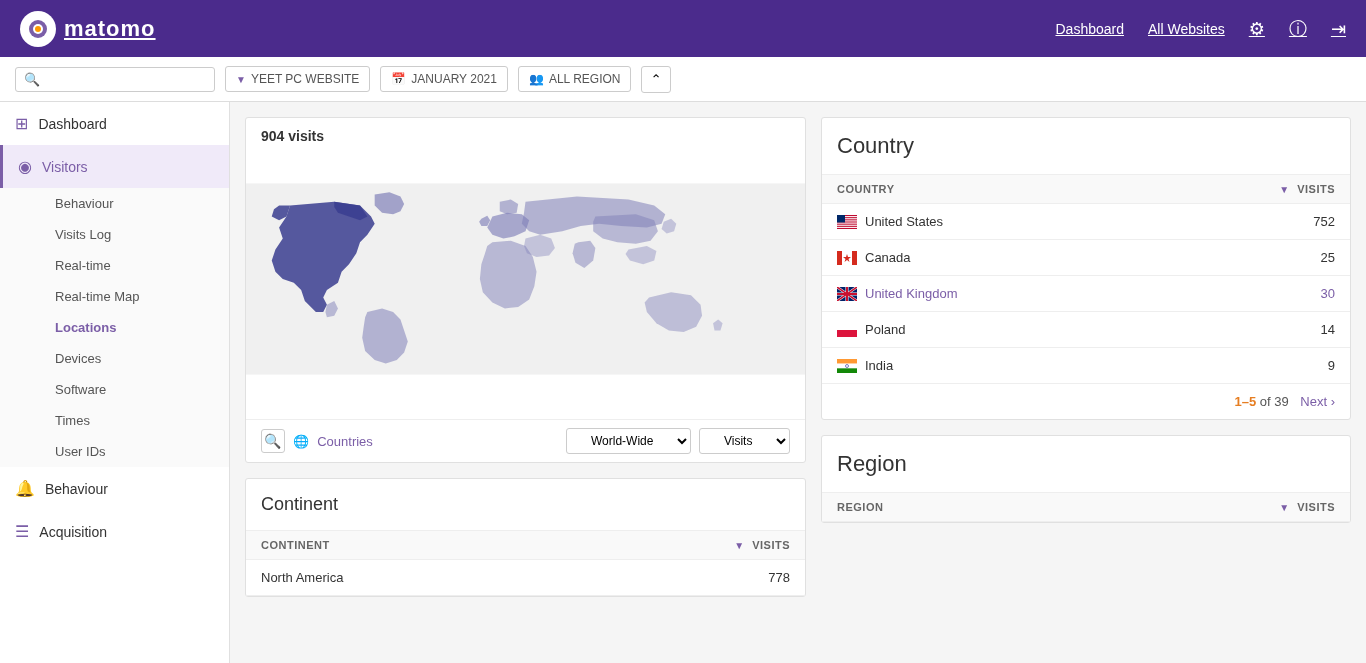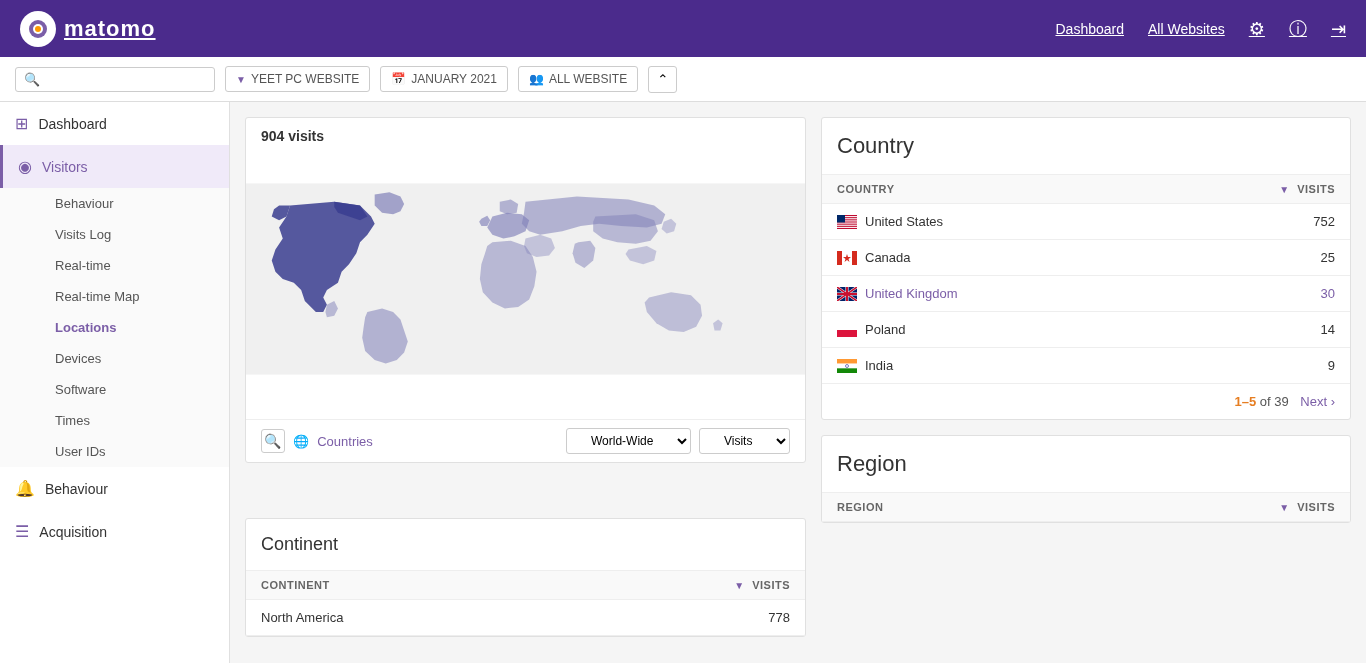--- a/index.html
+++ b/index.html
@@ -216,21 +216,21 @@
     }
     .map-select {
       border: 1px solid #ccc;
       padding: 4px 20px;
       border-radius: 3px;
       font-size: 12px;
       background: white;
     }
 
     
-    .continent-widget { background: white; border: 1px solid #e0e0e0; border-radius: 3px; margin-top: 40px; }
+    .continent-widget { background: white; border: 1px solid #e0e0e0; border-radius: 3px; }
     .continent-title { font-size: 18px; font-weight: normal; padding: 15px; color: #333; }
     .continent-table { width: 100%; border-collapse: collapse; }
     .continent-table th {
       text-align: left;
       padding: 8px 15px;
       font-size: 11px;
       font-weight: bold;
       color: #666;
       background: #f9f9f9;
       border-top: 1px solid #eee;
@@ -329,21 +329,21 @@
   <button class="toolbar-btn">
     <span class="caret">▼</span>
     <span>YEET PC WEBSITE</span>
   </button>
   <button class="toolbar-btn">
     <span>📅</span>
     <span>JANUARY 2021</span>
   </button>
   <button class="toolbar-btn">
     <span>👥</span>
-    <span>ALL WEBSITE</span>
+    <span>ALL REGION</span>
   </button>
   <button class="toolbar-collapse">
     <span>⌃</span>
   </button>
 </div>
 
 <div class="main-layout">
 
   <aside class="sidebar">
     <div class="sidebar-section">

